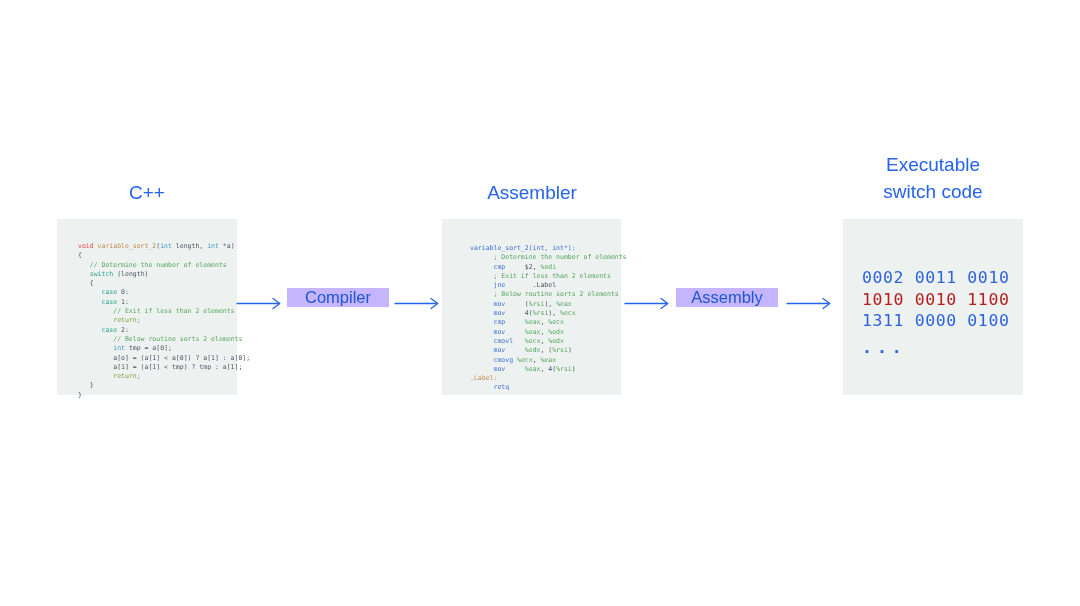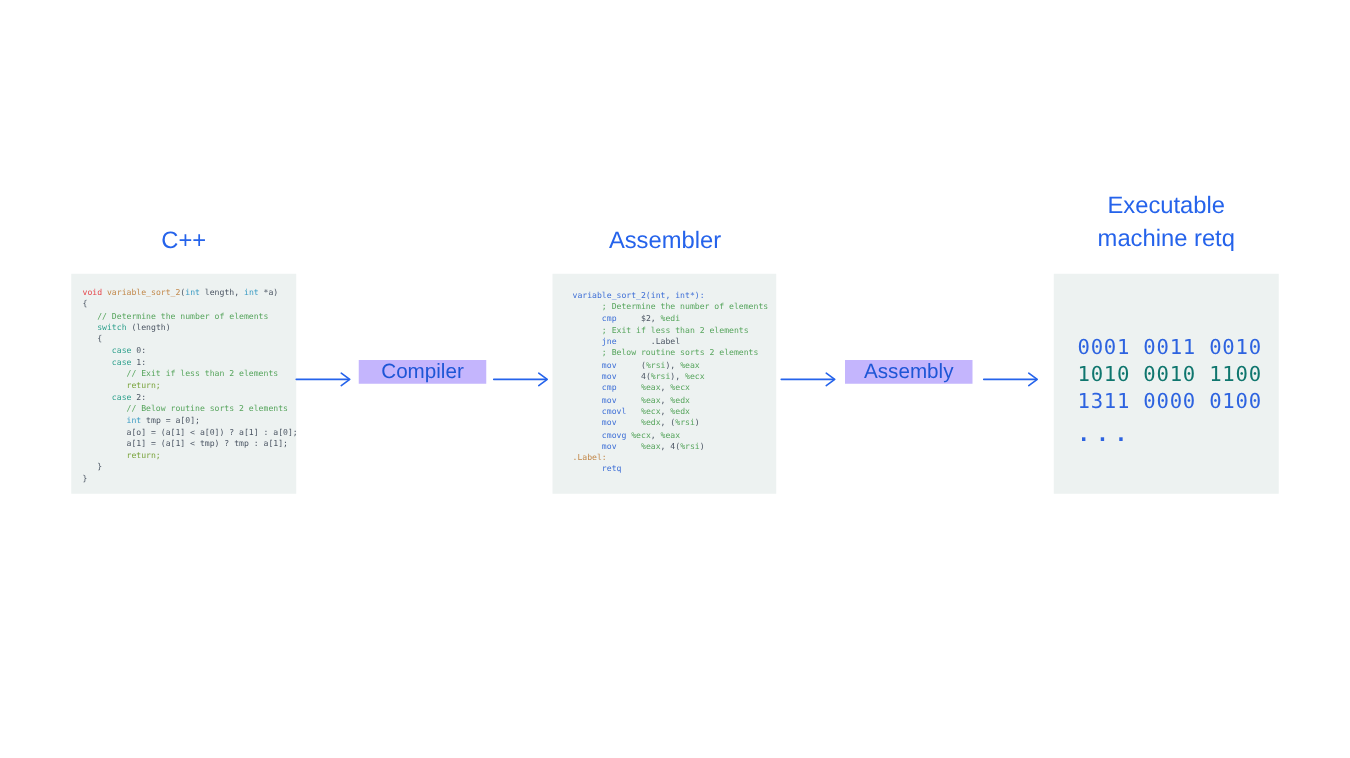--- a/index.html
+++ b/index.html
@@ -32,21 +32,21 @@
     display:flex;
     align-items:flex-end;
     justify-content:center;
     color:#1e56d6;
     font-size:16.5px;
     font-weight:500;
   }
   .arrow {position:absolute; top:297px; width:46px; height:13px;}
   pre.code {
     position:absolute;
-    margin:4px;
+    margin:16px;
     font-family:"DejaVu Sans Mono", monospace;
     font-size:6.5px;
     line-height:9.3px;
     white-space:pre;
   }
   pre.code-machine {
     position:absolute;
     margin:0;
     font-family:"DejaVu Sans Mono", monospace;
     font-size:16.5px;
@@ -57,30 +57,30 @@
   pre.code-machine div:last-child {margin-top:5px;}
   .dots {letter-spacing:5px; font-weight:bold;}
 </style>
 </head>
 <body>
 
 <div class="stage-label" style="left:57px; top:179px; width:180px;">C++</div>
 
 <div class="stage-label" style="left:442px; top:179px; width:180px;">Assembler</div>
 
-<div class="stage-label" style="left:858px; top:151px; width:150px;">Executable machine retq</div>
+<div class="stage-label" style="left:858px; top:151px; width:150px;">Executable switch code</div>
 
 <div class="panel" style="left:57px; width:180px;"></div>
 <pre class="code" style="left:62px; top:226px;"><div><span class="kw" style="color: rgb(229, 72, 77);">void </span><span class="fn" style="color: rgb(194, 136, 74);">variable_sort_2</span><span class="pl" style="color: rgb(75, 85, 99);">(</span><span class="ty" style="color: rgb(61, 157, 196);">int</span><span class="pl" style="color: rgb(75, 85, 99);"> length, </span><span class="ty" style="color: rgb(61, 157, 196);">int</span><span class="pl" style="color: rgb(75, 85, 99);"> *a)</span></div><div><span class="pl" style="color: rgb(75, 85, 99);">{</span></div><div><span class="cm" style="color: rgb(87, 165, 93);">   // Determine the number of elements</span></div><div><span class="flow" style="color: rgb(47, 160, 141);">   switch</span><span class="pl" style="color: rgb(75, 85, 99);"> (length)</span></div><div><span class="pl" style="color: rgb(75, 85, 99);">   {</span></div><div><span class="flow" style="color: rgb(47, 160, 141);">      case</span><span class="pl" style="color: rgb(75, 85, 99);"> 0:</span></div><div><span class="flow" style="color: rgb(47, 160, 141);">      case</span><span class="pl" style="color: rgb(75, 85, 99);"> 1:</span></div><div><span class="cm" style="color: rgb(87, 165, 93);">         // Exit if less than 2 elements</span></div><div><span class="ret" style="color: rgb(122, 164, 60);">         return;</span></div><div><span class="flow" style="color: rgb(47, 160, 141);">      case</span><span class="pl" style="color: rgb(75, 85, 99);"> 2:</span></div><div><span class="cm" style="color: rgb(87, 165, 93);">         // Below routine sorts 2 elements</span></div><div><span class="ty" style="color: rgb(61, 157, 196);">         int</span><span class="pl" style="color: rgb(75, 85, 99);"> tmp = a[0];</span></div><div><span class="pl" style="color: rgb(75, 85, 99);">         a[o] = (a[1] &lt; a[0]) ? a[1] : a[0];</span></div><div><span class="pl" style="color: rgb(75, 85, 99);">         a[1] = (a[1] &lt; tmp) ? tmp : a[1];</span></div><div><span class="ret" style="color: rgb(122, 164, 60);">         return;</span></div><div><span class="pl" style="color: rgb(75, 85, 99);">   }</span></div><div><span class="pl" style="color: rgb(75, 85, 99);">}</span></div></pre>
 
 <div class="panel" style="left:442px; width:179px;"></div>
 <pre class="code" style="left:454px; top:228px;"><div><span class="op" style="color: rgb(62, 111, 214);">variable_sort_2(int, int*):</span></div><div><span class="cm" style="color: rgb(87, 165, 93);">      ; Determine the number of elements</span></div><div><span class="op" style="color: rgb(62, 111, 214);">      cmp</span><span class="pl" style="color: rgb(75, 85, 99);">     $2, </span><span class="rg" style="color: rgb(87, 165, 93);">%edi</span></div><div><span class="cm" style="color: rgb(87, 165, 93);">      ; Exit if less than 2 elements</span></div><div><span class="op" style="color: rgb(62, 111, 214);">      jne</span><span class="pl" style="color: rgb(75, 85, 99);">       .Label</span></div><div><span class="cm" style="color: rgb(87, 165, 93);">      ; Below routine sorts 2 elements</span></div><div><span class="op" style="color: rgb(62, 111, 214);">      mov</span><span class="pl" style="color: rgb(75, 85, 99);">     (</span><span class="rg" style="color: rgb(87, 165, 93);">%rsi</span><span class="pl" style="color: rgb(75, 85, 99);">), </span><span class="rg" style="color: rgb(87, 165, 93);">%eax</span></div><div><span class="op" style="color: rgb(62, 111, 214);">      mov</span><span class="pl" style="color: rgb(75, 85, 99);">     4(</span><span class="rg" style="color: rgb(87, 165, 93);">%rsi</span><span class="pl" style="color: rgb(75, 85, 99);">), </span><span class="rg" style="color: rgb(87, 165, 93);">%ecx</span></div><div><span class="op" style="color: rgb(62, 111, 214);">      cmp</span><span class="pl" style="color: rgb(75, 85, 99);">     </span><span class="rg" style="color: rgb(87, 165, 93);">%eax</span><span class="pl" style="color: rgb(75, 85, 99);">, </span><span class="rg" style="color: rgb(87, 165, 93);">%ecx</span></div><div><span class="op" style="color: rgb(62, 111, 214);">      mov</span><span class="pl" style="color: rgb(75, 85, 99);">     </span><span class="rg" style="color: rgb(87, 165, 93);">%eax</span><span class="pl" style="color: rgb(75, 85, 99);">, </span><span class="rg" style="color: rgb(87, 165, 93);">%edx</span></div><div><span class="op" style="color: rgb(62, 111, 214);">      cmovl</span><span class="pl" style="color: rgb(75, 85, 99);">   </span><span class="rg" style="color: rgb(87, 165, 93);">%ecx</span><span class="pl" style="color: rgb(75, 85, 99);">, </span><span class="rg" style="color: rgb(87, 165, 93);">%edx</span></div><div><span class="op" style="color: rgb(62, 111, 214);">      mov</span><span class="pl" style="color: rgb(75, 85, 99);">     </span><span class="rg" style="color: rgb(87, 165, 93);">%edx</span><span class="pl" style="color: rgb(75, 85, 99);">, (</span><span class="rg" style="color: rgb(87, 165, 93);">%rsi</span><span class="pl" style="color: rgb(75, 85, 99);">)</span></div><div><span class="op" style="color: rgb(62, 111, 214);">      cmovg </span><span class="rg" style="color: rgb(87, 165, 93);">%ecx</span><span class="pl" style="color: rgb(75, 85, 99);">, </span><span class="rg" style="color: rgb(87, 165, 93);">%eax</span></div><div><span class="op" style="color: rgb(62, 111, 214);">      mov</span><span class="pl" style="color: rgb(75, 85, 99);">     </span><span class="rg" style="color: rgb(87, 165, 93);">%eax</span><span class="pl" style="color: rgb(75, 85, 99);">, 4(</span><span class="rg" style="color: rgb(87, 165, 93);">%rsi</span><span class="pl" style="color: rgb(75, 85, 99);">)</span></div><div><span class="lb" style="color: rgb(194, 136, 74);">.Label:</span></div><div><span class="op" style="color: rgb(62, 111, 214);">      retq</span></div></pre>
 
 <div class="panel" style="left:843px; width:180px;"></div>
-<pre class="code-machine" style="left:862px; top:267px;"><div><span class="mc" style="color: rgb(45, 99, 224);">0001 0011 0010</span></div><div><span class="mc" style="color: #0f766e;">1010 0010 1100</span></div><div><span class="mc" style="color: rgb(45, 99, 224);">1311 0000 0100</span></div><div><span class="dots" style="color: rgb(45, 99, 224);">...</span></div></pre>
+<pre class="code-machine" style="left:862px; top:267px;"><div><span class="mc" style="color: rgb(45, 99, 224);">0002 0011 0010</span></div><div><span class="mc" style="color: #b91c1c;">1010 0010 1100</span></div><div><span class="mc" style="color: rgb(45, 99, 224);">1311 0000 0100</span></div><div><span class="dots" style="color: rgb(45, 99, 224);">...</span></div></pre>
 
 <svg class="arrow" style="left:236px;" viewBox="0 0 46 13">
   <path d="M1 6.5 H43" stroke="#2563eb" stroke-width="1.3" fill="none" stroke-linecap="round"></path>
   <path d="M37 1.5 L43.8 6.5 L37 11.5" stroke="#2563eb" stroke-width="1.3" fill="none" stroke-linecap="round" stroke-linejoin="round"></path>
 </svg>
 
 <div class="transform-box" style="left:287px; width:102px;">
   <span>Compiler</span>
 </div>
 

